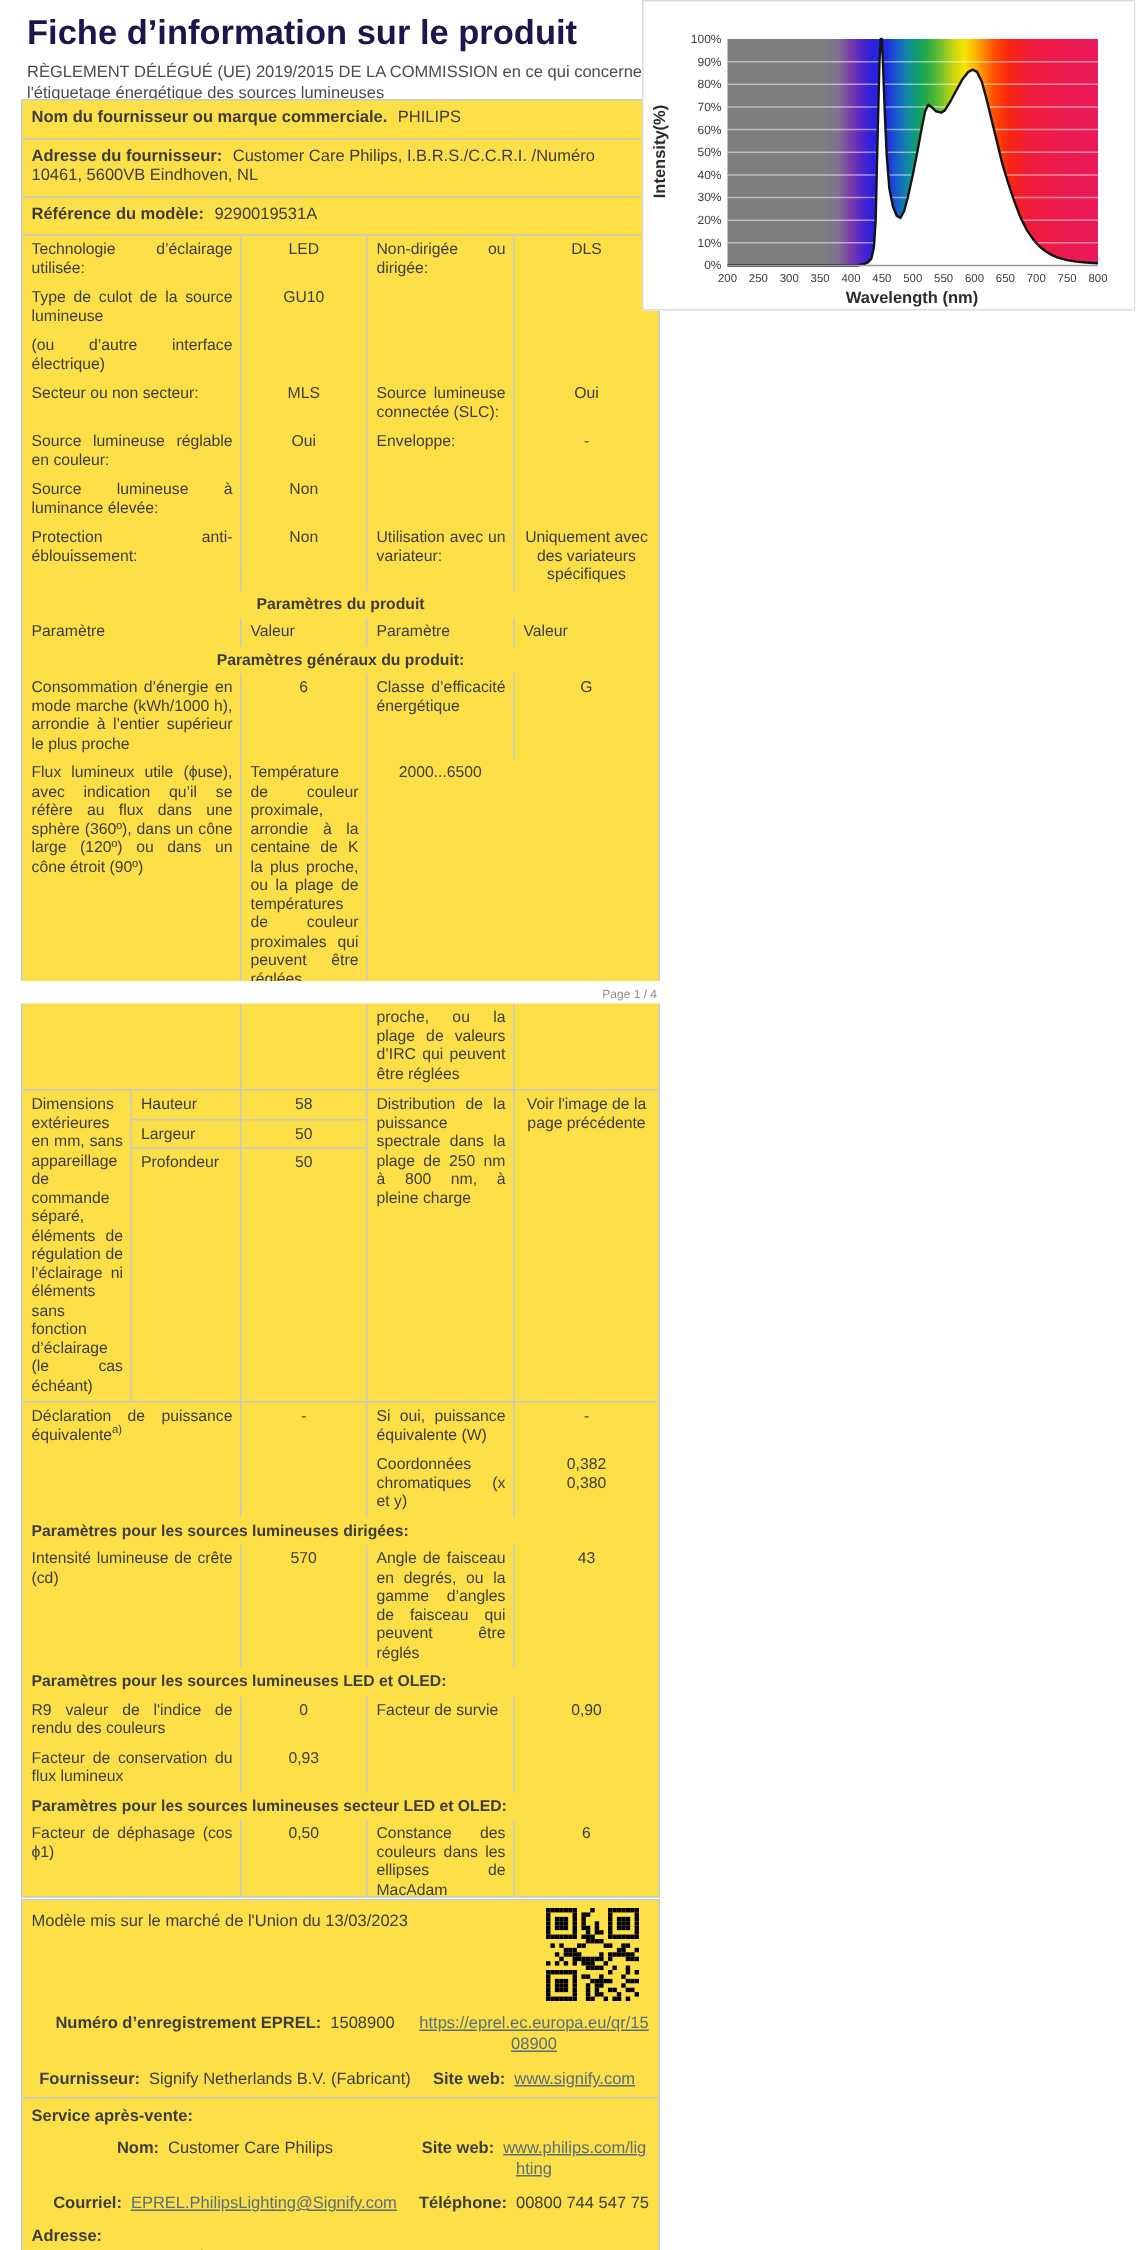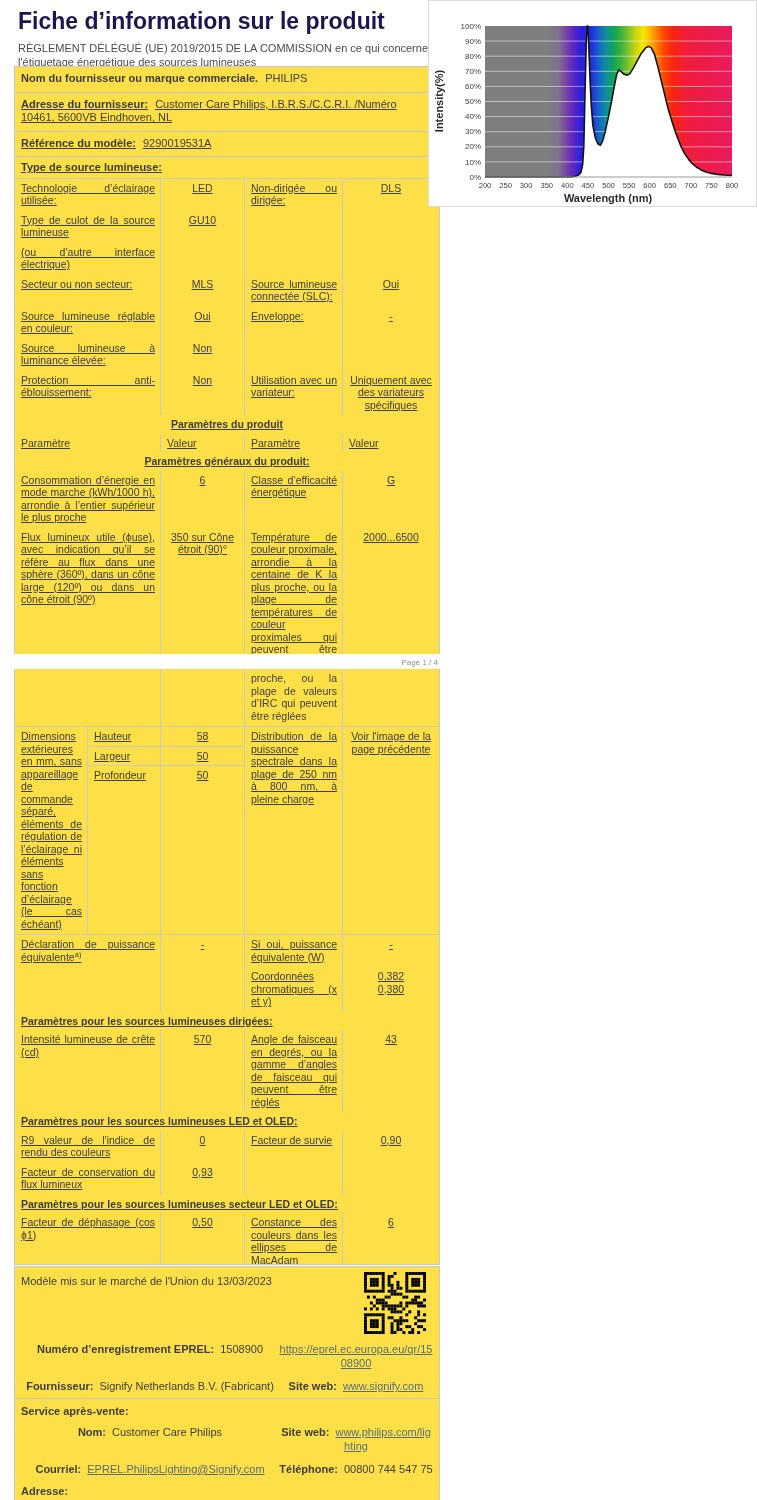--- a/index.html
+++ b/index.html
@@ -17,21 +17,21 @@
   }
   .main{position:absolute;left:2px;top:6px;width:426px;margin-left:12px;}
   h1{font-size:23px;line-height:26px;font-weight:bold;color:var(--title);margin:2px 4px 7px 4px;}
   .subtitle{font-size:11px;line-height:14px;color:#4b4b4b;margin:0 4px 8px 4px;}
   .blockA,.blockB,.blockC{border:1px solid var(--bc);border-bottom:none;background:#fde047;}
   .blockA{position:absolute;top:60px;left:0;width:426px;height:588px;overflow:hidden;}
   .pagegap{position:absolute;top:648px;left:0;width:426px;height:15px;background:#fff;}
   .pagemark{position:absolute;right:2px;top:3px;font-size:8px;color:#8d8d8d;}
   .blockB{position:absolute;top:663px;left:0;width:426px;height:596px;overflow:hidden;border-bottom:1px solid var(--bc);border-top:none;}
   .blockC{position:absolute;top:1260px;left:0;width:426px;height:237px;overflow:hidden;border-bottom:1px solid var(--bc);font-size:11px;line-height:13.5px;}
-  .blockA > * + *, .blockB > * + *{border-top:1px solid var(--bc);text-decoration:underline;}
+  .blockA > * + *, .blockB > * + *{border-top:1px solid var(--bc);}
   
   .kv{padding:5px 6px 6px 6px;font-size:11px;line-height:13.5px;}
   .kv b{margin-right:7px;}
   .theader{padding:4px 6px;font-weight:bold;font-size:11px;}
   
   .r4{display:grid;grid-template-columns:145px 84px 98px auto;align-items:stretch;}
   .r4 > div + div{border-left:1px solid var(--bc);}
   .lc{padding:3px 5px 4px 6px;text-align:justify;}
   .vc{padding:3px 4px 4px 4px;text-align:center;}
   .hrow{padding:3px 6px;font-weight:bold;}
@@ -72,21 +72,20 @@
   <div class="blockA">
     <div class="kv">
       <b>Nom du fournisseur ou marque commerciale.</b><span>PHILIPS</span>
     </div>
     <div class="kv">
       <b>Adresse du fournisseur:</b><span>Customer Care Philips, I.B.R.S./C.C.R.I. /Numéro 10461, 5600VB Eindhoven, NL</span>
     </div>
     <div class="kv">
       <b>Référence du modèle:</b><span>9290019531A</span>
     </div>
-    <div class="theader">Type de source lumineuse:</div>
     <div id="t1">
         <div class="r4">
           <div class="lc">Technologie d’éclairage utilisée:</div>
           <div class="vc">LED</div>
           <div class="lc">Non-dirigée ou dirigée:</div>
           <div class="vc">DLS</div>
         </div>
         <div class="r4">
           <div class="lc"><span>Type de culot de la source lumineuse</span><div class="gap7"></div><span>(ou d’autre interface électrique)</span></div>
           <div class="vc">GU10</div>
@@ -126,21 +125,20 @@
         </div>
         <div class="hrow c">Paramètres généraux du produit:</div>
         <div class="r4">
           <div class="lc">Consommation d’énergie en mode marche (kWh/1000 h), arrondie à l’entier supérieur le plus proche</div>
           <div class="vc">6</div>
           <div class="lc">Classe d’efficacité énergétique</div>
           <div class="vc">G</div>
         </div>
         <div class="r4">
           <div class="lc">Flux lumineux utile (ϕuse), avec indication qu’il se réfère au flux dans une sphère (360º), dans un cône large (120º) ou dans un cône étroit (90º)</div>
-          <div class="vc">350 sur Cône étroit (90)°</div>
           <div class="lc">Température de couleur proximale, arrondie à la centaine de K la plus proche, ou la plage de températures de couleur proximales qui peuvent être réglées</div>
           <div class="vc">2000...6500</div>
         </div>
       </div>
   </div>
 
   <div class="pagegap">
     <span class="pagemark">Page 1 / 4</span>
   </div>
 

